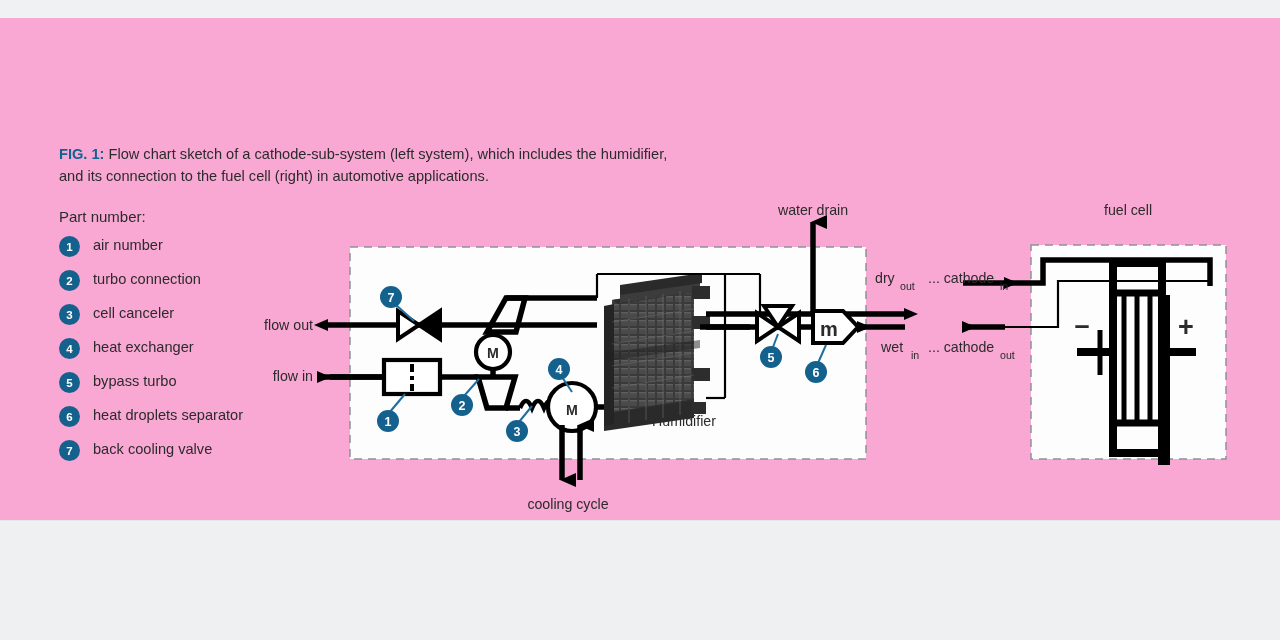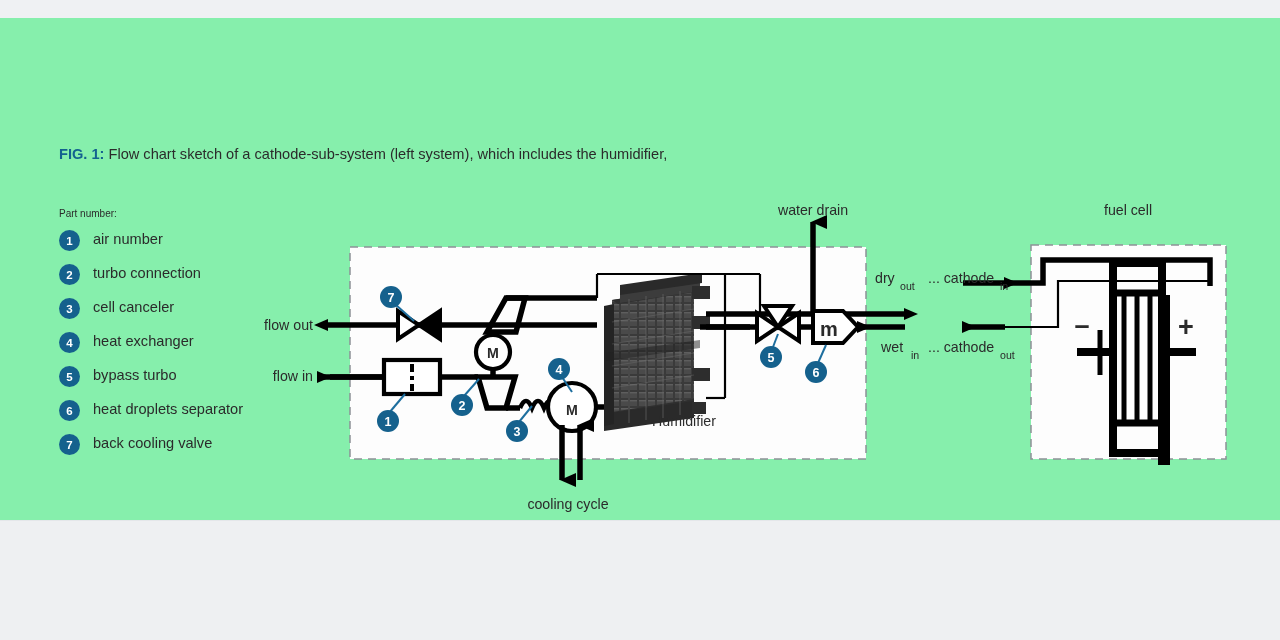--- a/index.html
+++ b/index.html
@@ -12,21 +12,21 @@
     height: 640px;
     position: relative;
     overflow: hidden;
     font-family: "Liberation Sans", sans-serif;
   }
   #page {
     position: absolute;
     left: 0; top: 0;
     width: 1280px;
     height: 640px;
-    background: #86efac;
+    background: #f9a8d4;
   }
   
   .band-top {
     position: absolute; left: 0; top: 0; width: 1280px; height: 18px;
     background: #eff1f3;
   }
   .band-bottom {
     position: absolute; left: 0; top: 521px; width: 1280px; height: 119px;
     background: #eef0f2;
   }
@@ -51,21 +51,21 @@
   }
 
   
   .legend {
     position: absolute;
     left: 59px;
     top: 208px;
     width: 250px;
   }
   .legend-title {
-    font-size: 10px;
+    font-size: 15px;
     color: #2b2b2b;
     margin-bottom: 10px;
   }
   .legend-row {
     display: flex;
     align-items: flex-start;
     margin-bottom: 8px;
     min-height: 26px;
   }
   .badge {
@@ -116,20 +116,21 @@
 
 <div id="page">
 
   <div class="band-top"></div>
   <div class="band-rule"></div>
   <div class="band-bottom"></div>
 
   <div class="caption">
     <span class="figlabel">FIG. 1:</span>
     <span>Flow chart sketch of a cathode-sub-system (left system), which includes the humidifier,</span><br>
+    <span>and its connection to the fuel cell (right) in automotive applications.</span>
   </div>
 
   <div class="legend">
     <div class="legend-title">Part number:</div>
 
     <div class="legend-row">
       <div class="badge">1</div>
       <div class="legend-label">air number</div>
     </div>
 

